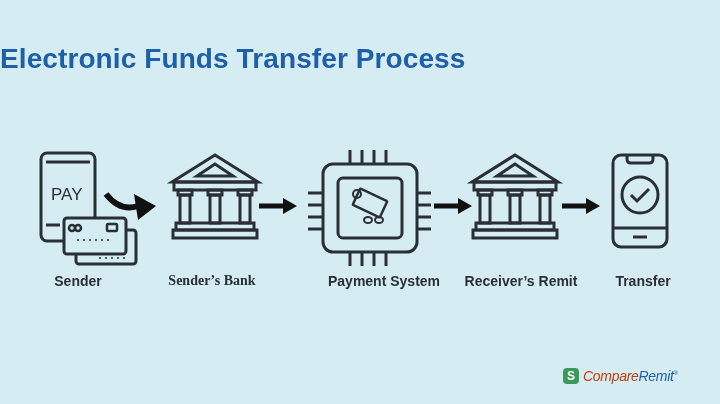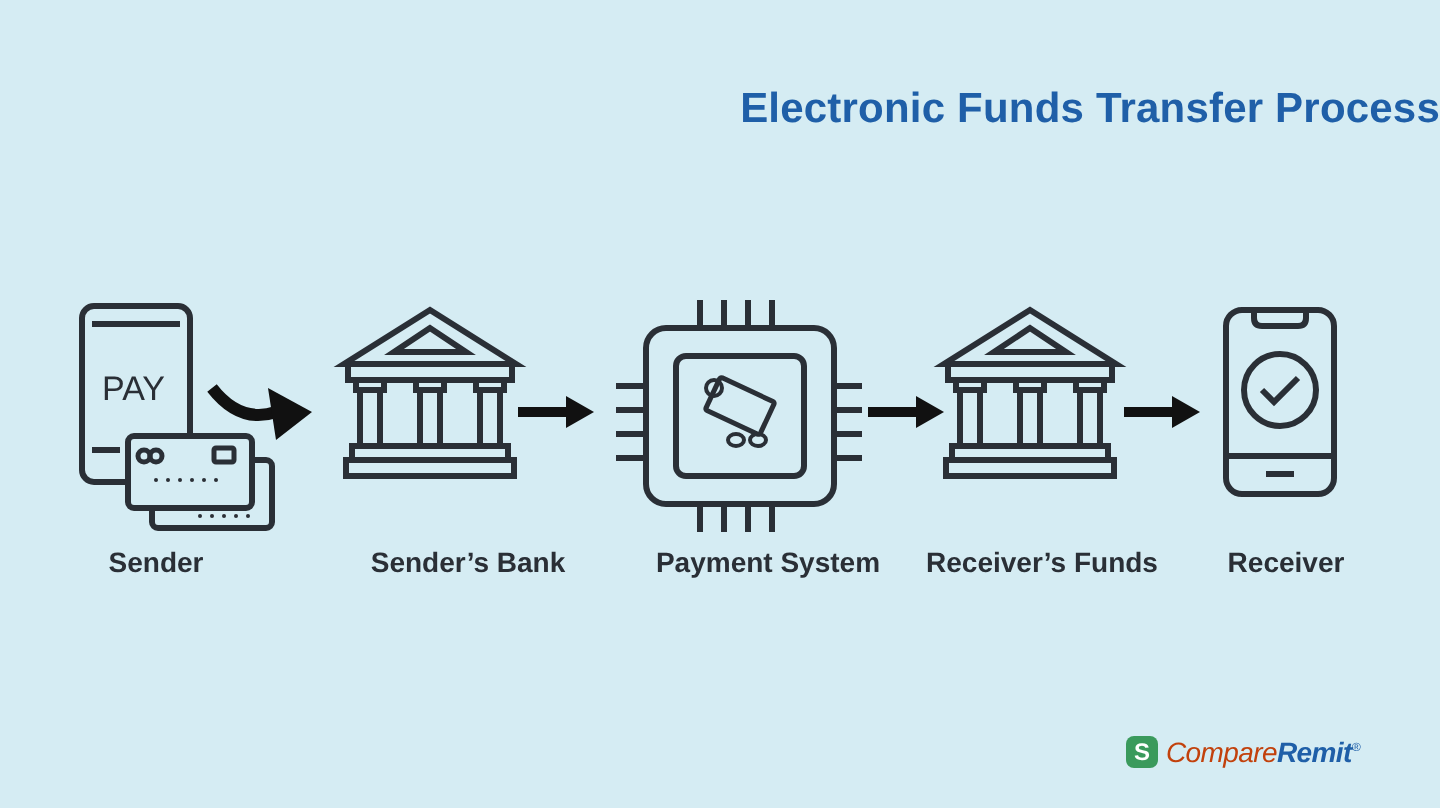--- a/index.html
+++ b/index.html
@@ -4,40 +4,40 @@
 <style>
   html, body { margin: 0; padding: 0; }
   body {
     width: 720px; height: 404px; overflow: hidden;
     background: #d5ecf3;
     font-family: "Liberation Sans", "DejaVu Sans", sans-serif;
     position: relative;
   }
   .title {
     position: absolute; left: 0; top: 43px; width: 720px;
-    text-align: right; font-weight: bold; font-size: 21px;
+    text-align: left; font-weight: bold; font-size: 28px;
     color: #1f5fa8; letter-spacing: 0.1px;
   }
   .label {
     position: absolute; top: 273px; font-weight: bold; font-size: 14px;
     color: #2a2f36; white-space: nowrap; transform: translateX(-50%);
   }
   svg { position: absolute; overflow: visible; }
   .logo {
     position: absolute; left: 563px; top: 366px; height: 20px;
     display: flex; align-items: center; gap: 4px;
   }
   .logo-badge {
     width: 16px; height: 16px; border-radius: 4px; background: #3a9a5c;
     color: #fff; font-size: 12px; font-weight: bold; display: flex;
     align-items: center; justify-content: center; line-height: 1;
   }
   .logo-text { font-style: italic; font-size: 14px; letter-spacing: -0.3px; }
   .logo-compare { color: #c2410c; }
-  .logo-remit { color: #1f5fa8; font-weight: bold; }
+  .logo-remit { color: #1f5fa8; font-weight: normal; }
 </style>
 </head>
 <body>
 
 <div class="title">Electronic Funds Transfer Process</div>
 
 <svg width="110" height="110" style="left:38px;top:150px;" viewBox="0 0 110 110">
   <g fill="none" stroke="#2a2f36" stroke-width="3">
     <rect x="3" y="3" width="54" height="88" rx="6"></rect>
     <line x1="8" y1="12" x2="52" y2="12"></line>
@@ -147,23 +147,23 @@
     <rect x="2" y="2" width="54" height="92" rx="8"></rect>
     <path d="M16 2 v4 q0 4 4 4 h18 q4 0 4 -4 v-4"></path>
     <line x1="2" y1="75" x2="56" y2="75"></line>
     <line x1="22" y1="84" x2="36" y2="84"></line>
     <circle cx="29" cy="42" r="18"></circle>
     <polyline points="20,42 26,48 38,36"></polyline>
   </g>
 </svg>
 
 <div class="label" style="left:78px;">Sender</div>
-<div class="label" style="left:234px;">Sender’s Bank</div>
+<div class="label" style="left:212px;font-family:Liberation Serif, serif;">Sender’s Bank</div>
 <div class="label" style="left:368px;padding-left:32px;">Payment System</div>
-<div class="label" style="left:521px;">Receiver’s Funds</div>
-<div class="label" style="left:643px;">Receiver</div>
+<div class="label" style="left:521px;">Receiver’s Remit</div>
+<div class="label" style="left:643px;">Transfer</div>
 
 <div class="logo">
   <div class="logo-badge">S</div>
   <div class="logo-text">
     <span class="logo-compare">Compare</span><span class="logo-remit">Remit</span><sup style="font-size:6px;color:#1f5fa8">®</sup>
   </div>
 </div>
 
 </body></html>

